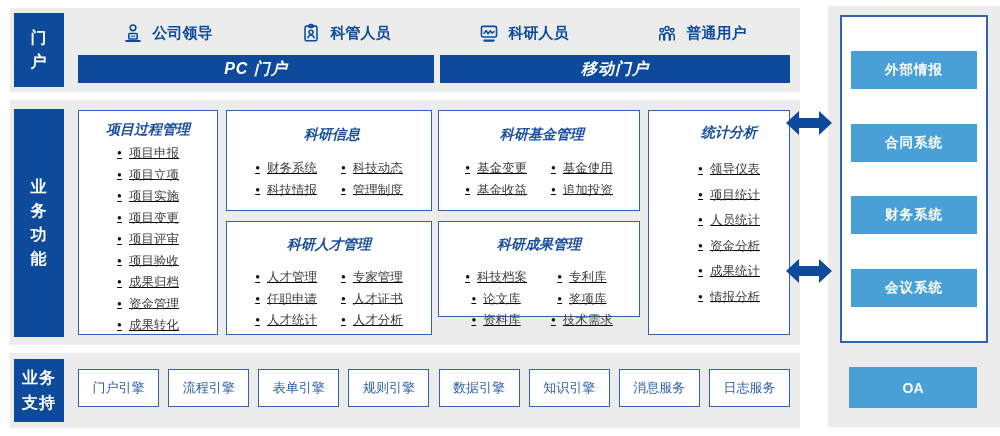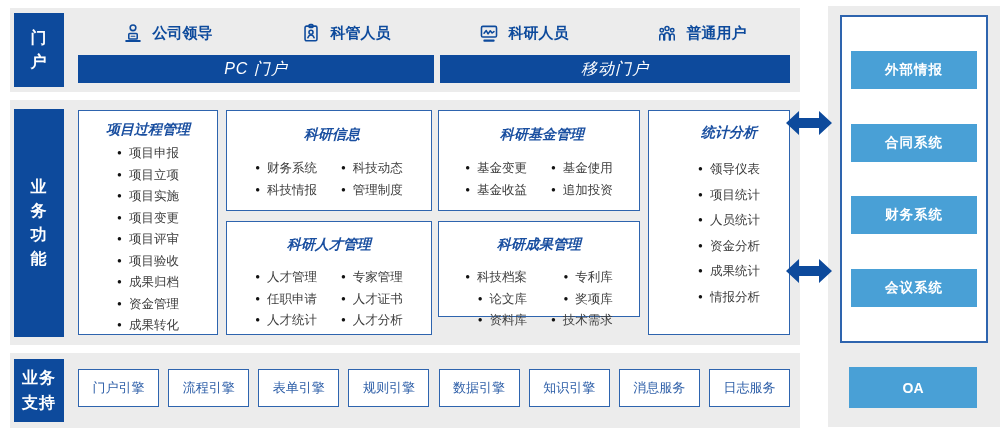--- a/index.html
+++ b/index.html
@@ -23,40 +23,40 @@
   #business-label{left:14px;top:109px;width:50px;height:228px;}
   #support-label{left:14px;top:359px;width:50px;height:63px;line-height:1.55;}
 
   #user-row{position:absolute;left:78px;top:16px;width:712px;height:34px;display:flex;}
   .user-item{flex:1;display:flex;align-items:center;justify-content:center;gap:9px;
     color:#0d4a9c;font-weight:bold;font-size:15px;}
   .user-item svg{display:block;}
 
   .portal-bar{
     position:absolute;top:55px;height:28px;background:#0d4a9c;color:#fff;
-    font-weight:normal;font-style:italic;font-size:16px;
+    font-weight:bold;font-style:italic;font-size:16px;
     display:flex;align-items:center;justify-content:center;letter-spacing:1px;
   }
   #pc-bar{left:78px;width:356px;}
   #mobile-bar{left:440px;width:350px;}
 
   .fbox{position:absolute;background:#fff;border:1px solid #2e64ae;box-sizing:border-box;text-align:center;}
   #box-project{left:78px;top:110px;width:140px;height:225px;}
   #box-info{left:226px;top:110px;width:206px;height:101px;}
   #box-talent{left:226px;top:221px;width:206px;height:114px;}
   #box-fund{left:438px;top:110px;width:202px;height:101px;}
   #box-achievement{left:438px;top:221px;width:202px;height:96px;}
   #box-stats{left:648px;top:110px;width:142px;height:225px;padding-left:20px;}
 
   .box-title{color:#1a4fa0;font-weight:bold;font-style:italic;font-size:14px;margin-top:10px;}
   #box-info .box-title,#box-fund .box-title{margin-top:15px;padding-left:6px;}
   #box-talent .box-title,#box-achievement .box-title{margin-top:14px;}
   #box-stats .box-title{margin-top:13px;}
 
-  ul.plist{list-style:none;margin:0;padding:0;display:inline-block;text-align:right;}
+  ul.plist{list-style:none;margin:0;padding:0;display:inline-block;text-align:center;text-decoration:underline;}
   ul.plist li{font-size:12.5px;color:#3d3d3d;line-height:21px;white-space:nowrap;}
   ul.plist li::before{content:"●";font-size:8px;color:#111;margin-right:7px;vertical-align:1.5px;}
   #box-project ul.plist{margin-top:3px;}
   #box-stats ul.plist{margin-top:14px;}
   #box-stats ul.plist li{line-height:25px;}
   .cols{display:flex;justify-content:center;gap:24px;margin-top:13px;}
   #box-talent .cols,#box-achievement .cols{margin-top:12px;}
 
   #engine-row{position:absolute;left:78px;top:369px;width:712px;display:flex;justify-content:space-between;}
   .engine-btn{

